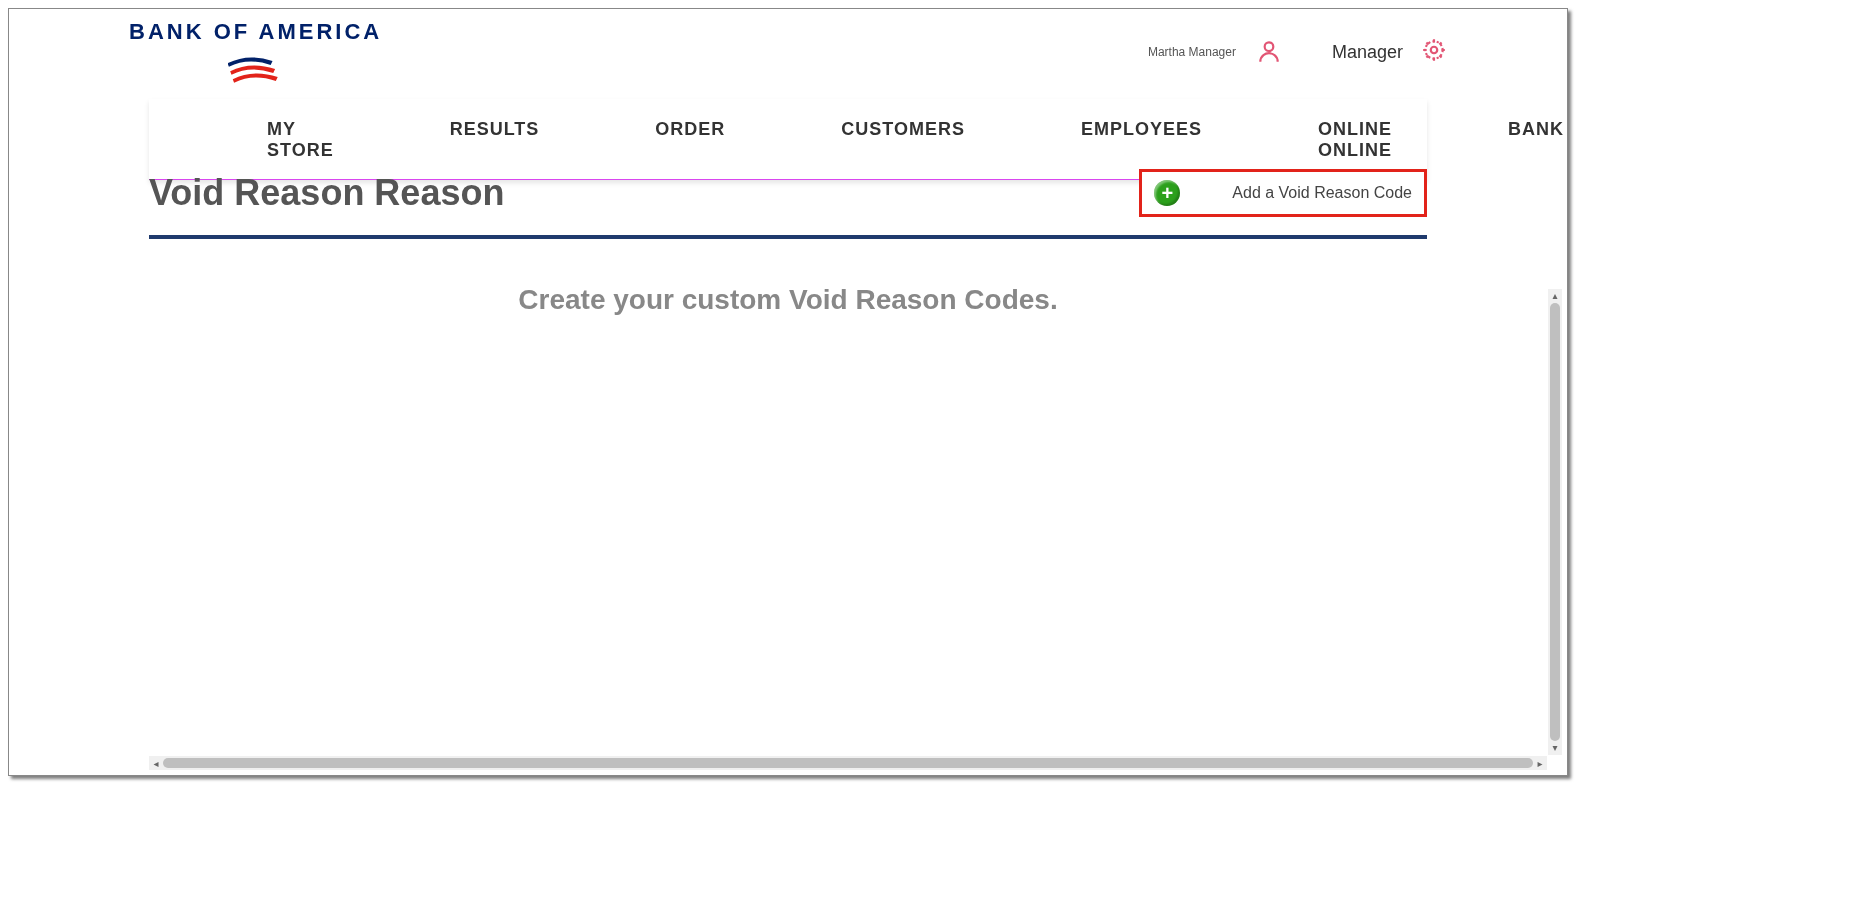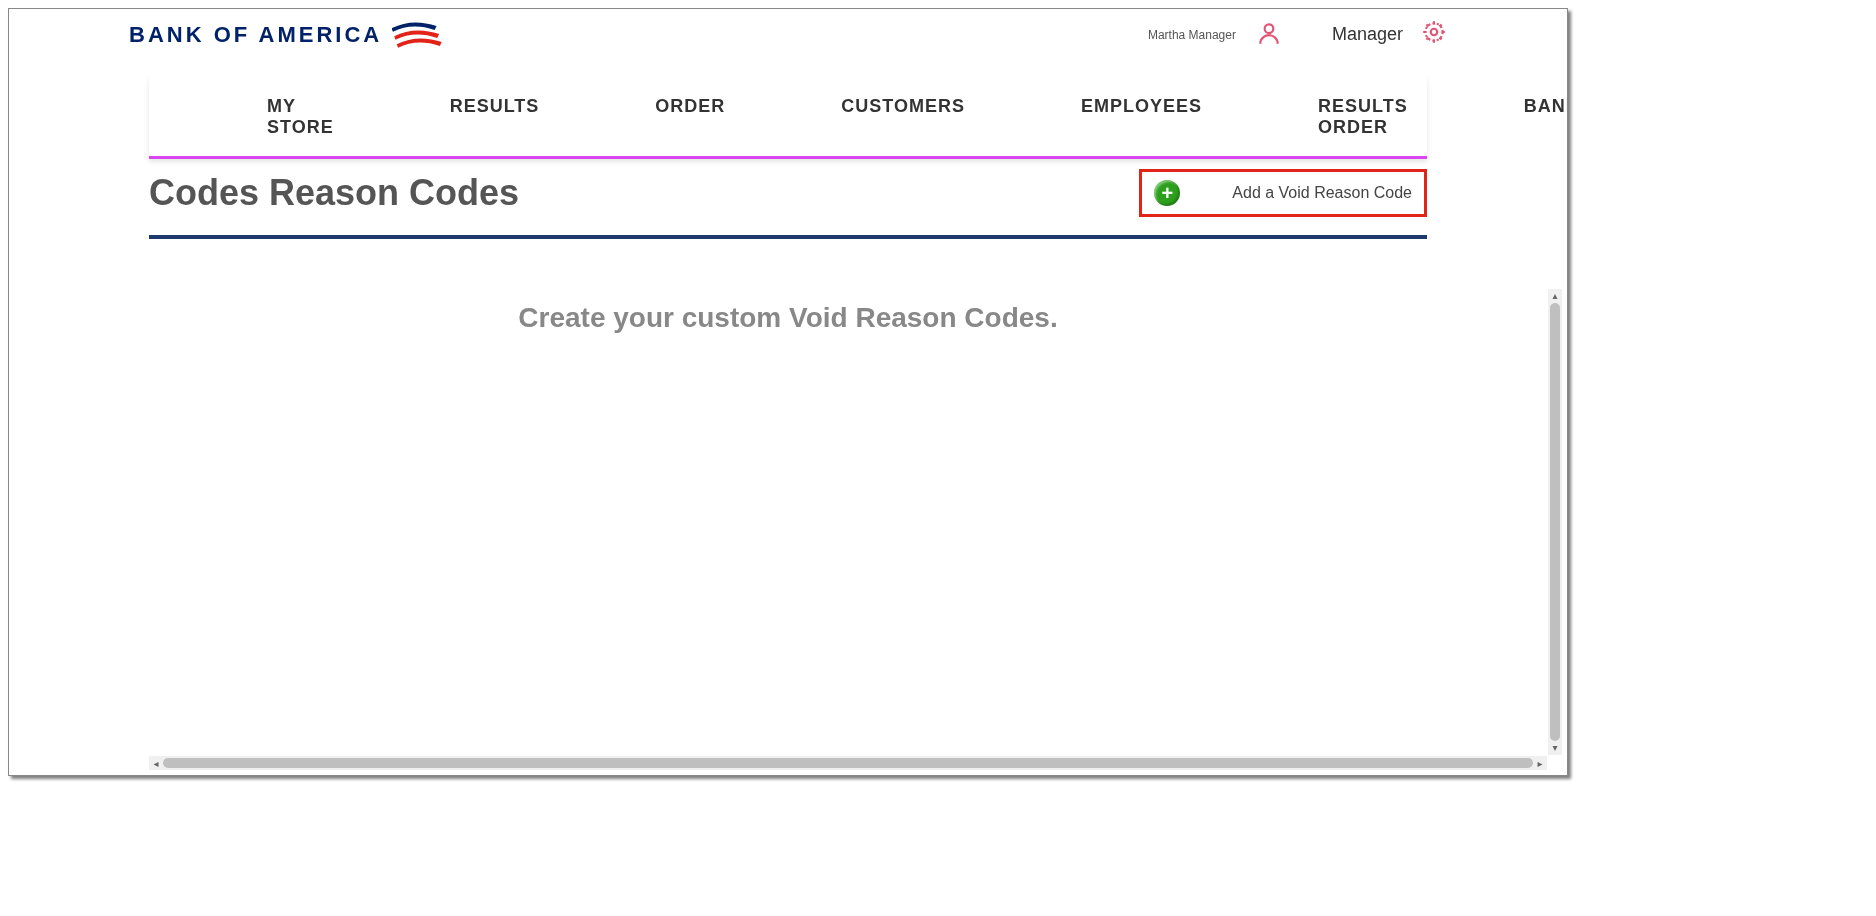--- a/index.html
+++ b/index.html
@@ -24,20 +24,21 @@
     .header {
       display: flex;
       align-items: center;
       justify-content: space-between;
       padding: 10px 120px 10px 120px;
     }
     .logo-wrap {
       display: flex;
       align-items: center;
       gap: 10px;
+      flex-direction: column;
     }
     .logo-text {
       color: #012169;
       font-weight: bold;
       letter-spacing: 3px;
       font-size: 22px;
     }
     .logo-svg {
       width: 55px;
       height: 30px;
@@ -63,22 +64,22 @@
     }
     .person-icon svg, .gear-icon svg {
       width: 26px;
       height: 26px;
     }
     .nav {
       display: flex;
       justify-content: flex-start;
       gap: 100px;
       padding: 20px 0 18px 0;
-      margin: 16px 140px;
-      border-bottom: 3px solid #d946ef;
+      margin: 4px 140px;
+      border-bottom: 1px solid #d946ef;
       box-shadow: 0 3px 5px rgba(0,0,0,0.1);
     }
     .nav-item {
       color: #333;
       font-weight: bold;
       font-size: 18px;
       letter-spacing: 1px;
       cursor: pointer;
       padding: 0 8px;
     }
@@ -135,21 +136,21 @@
     .add-label {
       font-size: 16px;
       color: #444;
       margin-left: 40px;
     }
     .subtitle {
       text-align: center;
       font-size: 28px;
       font-weight: bold;
       color: #888;
-      margin-top: 63px;
+      margin-top: 45px;
     }
     .vscroll {
       position: absolute;
       top: 160px;
       bottom: 20px;
       right: 5px;
       width: 14px;
       background: #f0f0f0;
       display: flex;
       flex-direction: column;
@@ -239,28 +240,28 @@
       </div>
     </div>
   </div>
 
   <div class="nav">
     <span class="nav-item">MY STORE</span>
     <span class="nav-item">RESULTS</span>
     <span class="nav-item">ORDER</span>
     <span class="nav-item">CUSTOMERS</span>
     <span class="nav-item">EMPLOYEES</span>
-    <span class="nav-item">RESULTS ORDER</span>
+    <span class="nav-item">ONLINE ONLINE</span>
     <span class="nav-item">BANK</span>
   </div>
 
   <div class="content-wrap">
     <div class="content">
       <div class="page-header-row">
-        <h1 class="page-title">Codes Reason Codes</h1>
+        <h1 class="page-title">Void Reason Reason</h1>
         <div class="add-button">
           <span class="plus-circle">+</span>
           <span class="add-label">Add a Void Reason Code</span>
         </div>
       </div>
       <div class="subtitle">Create your custom Void Reason Codes.</div>
     </div>
 
     <div class="vscroll">
       <span class="arrow">▴</span>

